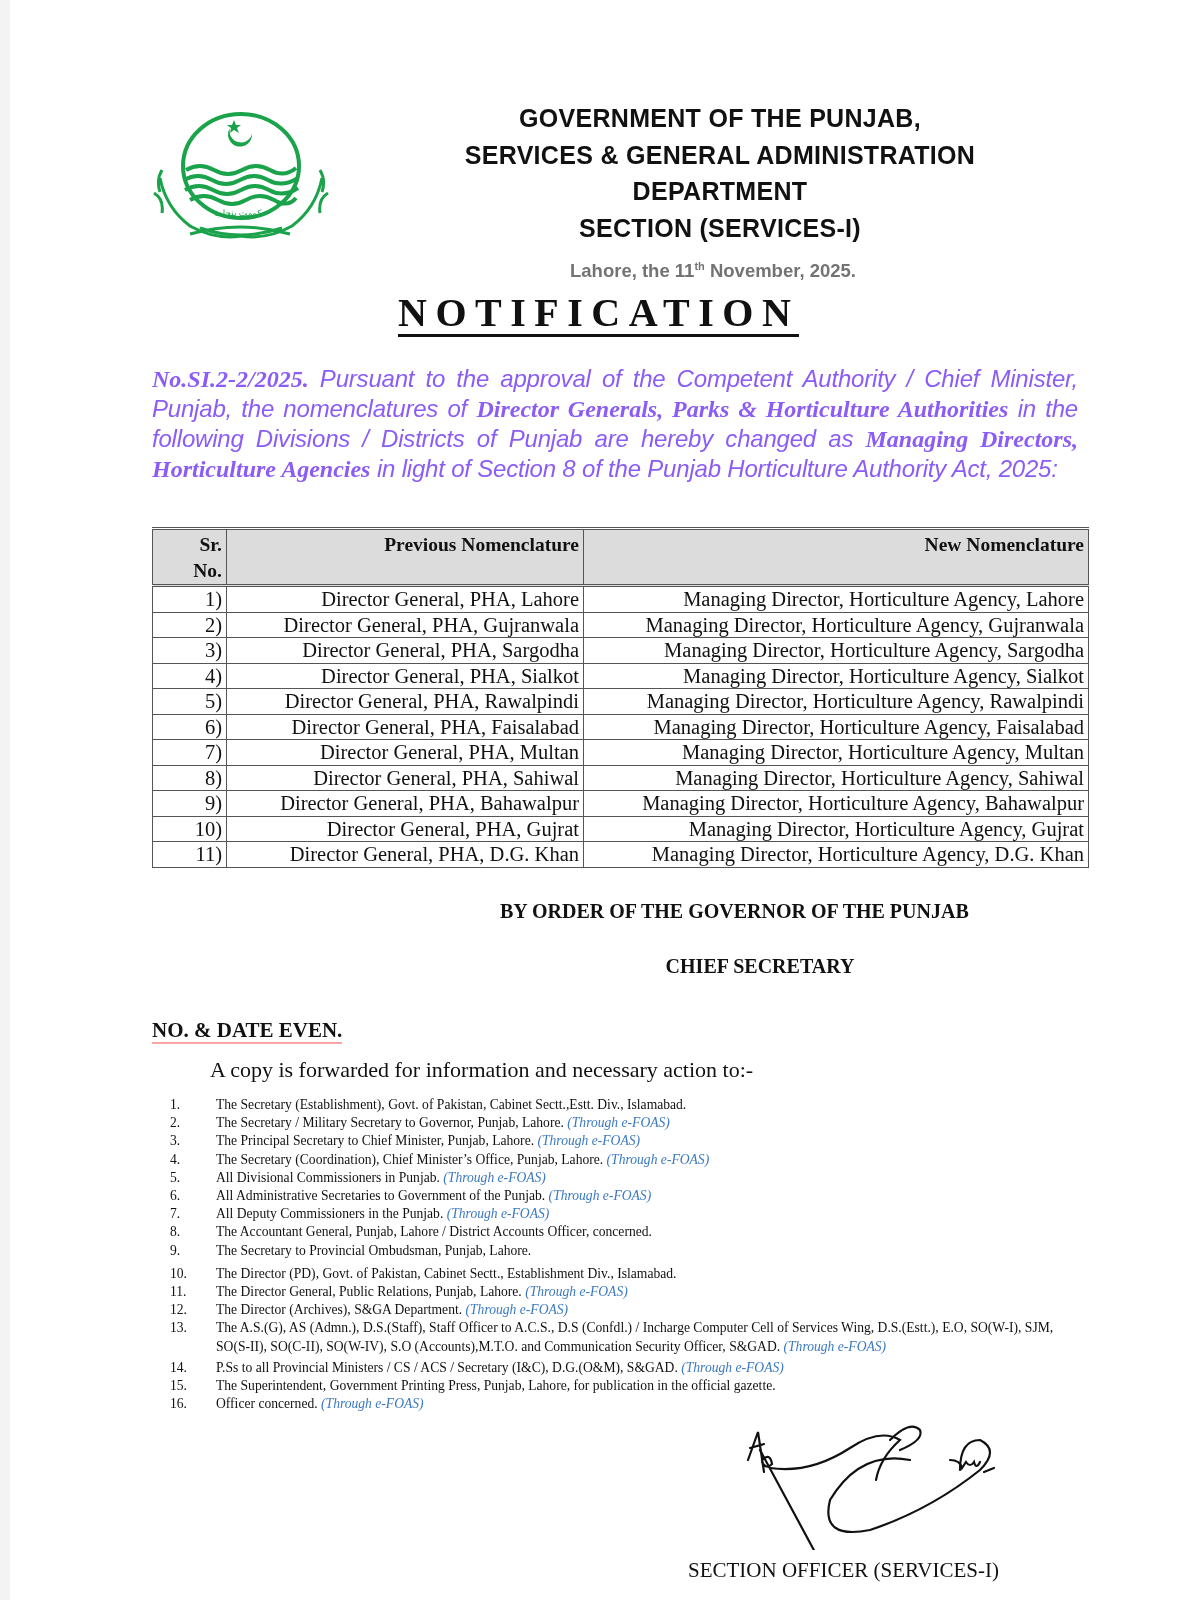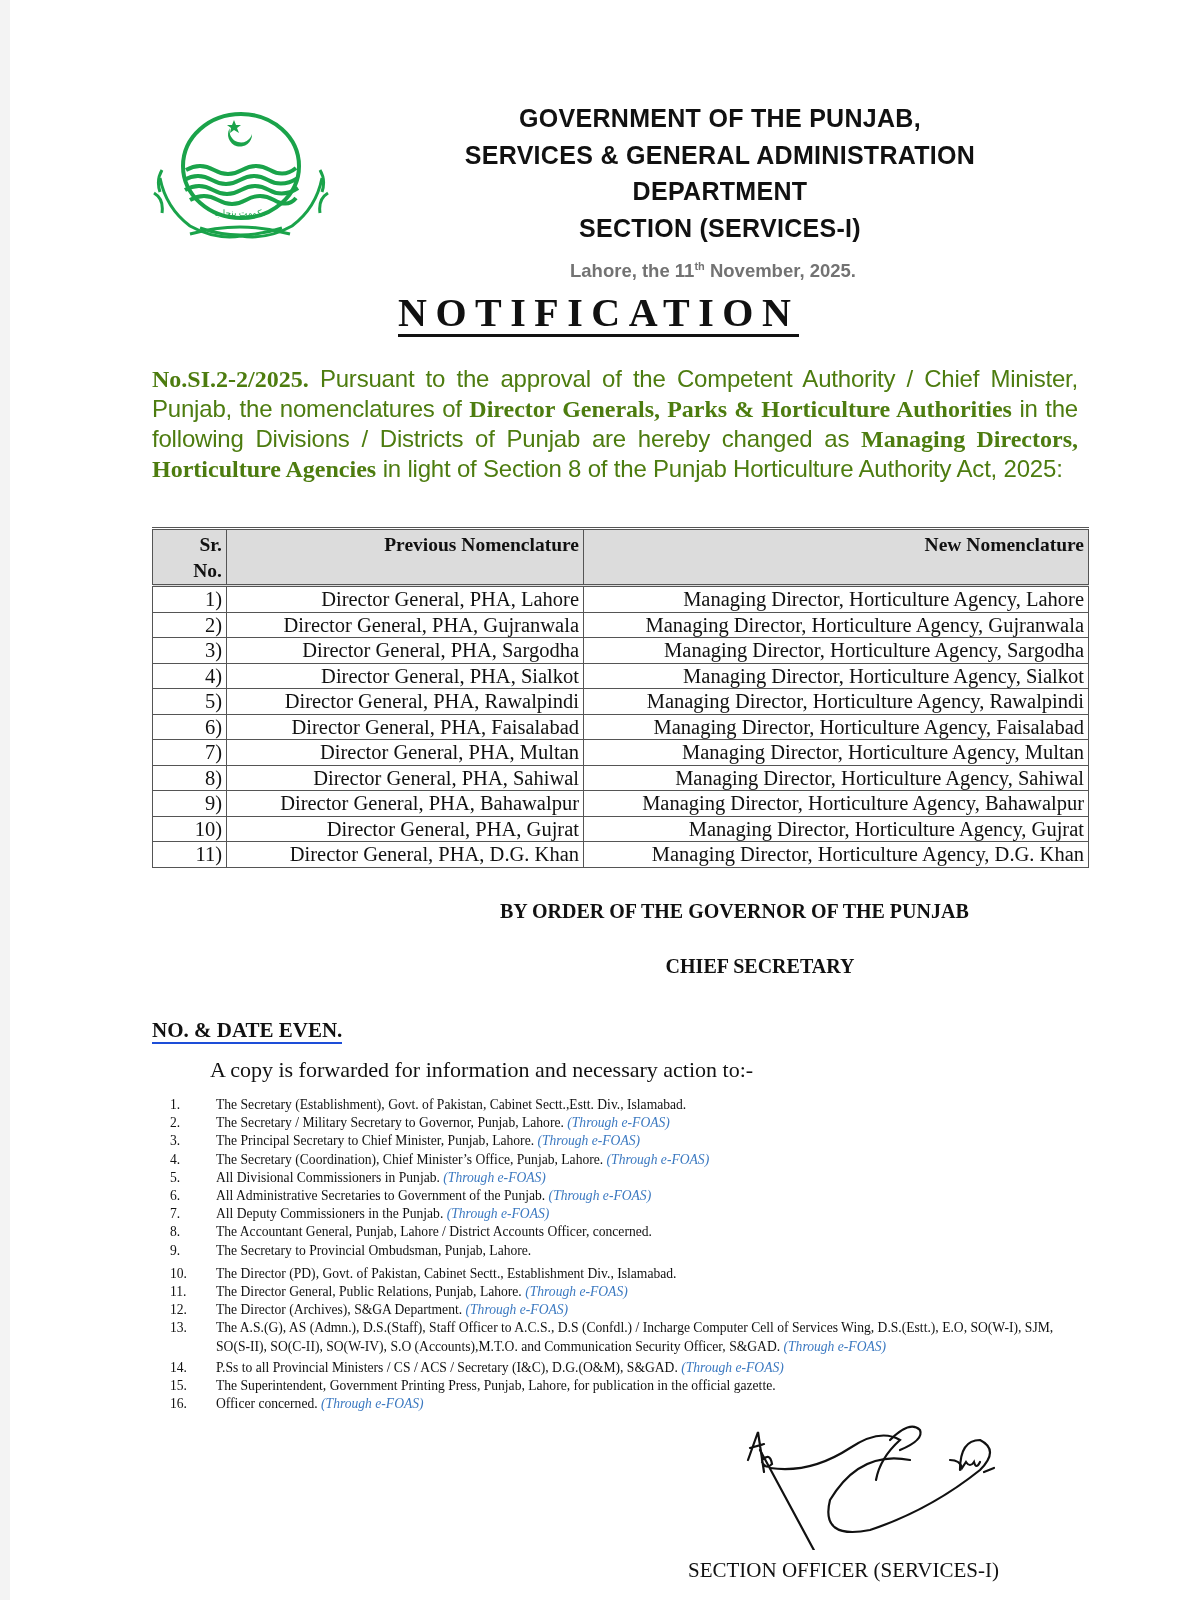--- a/index.html
+++ b/index.html
@@ -24,21 +24,21 @@
   .notif-title {
     position: absolute; left: 398px; top: 292px;
     font-family: "Liberation Serif", serif; font-weight: bold; font-size: 40px;
     letter-spacing: 8.5px; border-bottom: 3px solid #111; line-height: 42px; padding-bottom: 0px;
   }
 
   
   .intro {
     position: absolute; left: 152px; top: 364px; width: 926px;
     font-family: "Liberation Sans", sans-serif; font-size: 24px; line-height: 30px;
-    text-align: justify; color: #4d7c0f; letter-spacing: -0.2px;
+    text-align: justify; color: #8b5cf6; letter-spacing: -0.2px; font-style: italic;
   }
   .intro b { font-family: "Liberation Serif", serif; font-weight: bold; font-size: 24px; letter-spacing: 0; }
 
   
   table.nom {
     position: absolute; left: 152px; top: 527px; width: 937px;
     border-collapse: collapse; font-family: "Liberation Serif", serif; font-size: 20.5px; text-align: right;
   }
   table.nom th {
     background: #dcdcdc; font-weight: bold; font-size: 19.5px; vertical-align: top;
@@ -56,21 +56,21 @@
   .order {
     position: absolute; left: 500px; top: 900px; font-weight: bold; font-size: 20px;
     font-family: "Liberation Serif", serif;
   }
   .cs-block {
     position: absolute; left: 600px; top: 953px; width: 320px; text-align: center;
     font-weight: bold; font-size: 20px; line-height: 26px;
   }
   .no-date {
     position: absolute; left: 152px; top: 1018px; font-weight: bold; font-size: 21px;
-    border-bottom: 2px solid #1d4ed8; line-height: 24px;
+    border-bottom: 2px solid #fca5a5; line-height: 24px;
   }
   .fwd { position: absolute; left: 210px; top: 1057px; font-size: 22px; }
 
   
   .dist { position: absolute; left: 170px; top: 1096px; width: 920px; font-size: 13.6px; line-height: 18.2px; }
   .dist .row { display: flex; }
   .dist .num { width: 46px; flex: none; }
   .dist .txt { flex: 1; }
   .dist .via { color: #3a78c0; font-style: italic; }
   .dist .gap-before { margin-top: 3px; }

